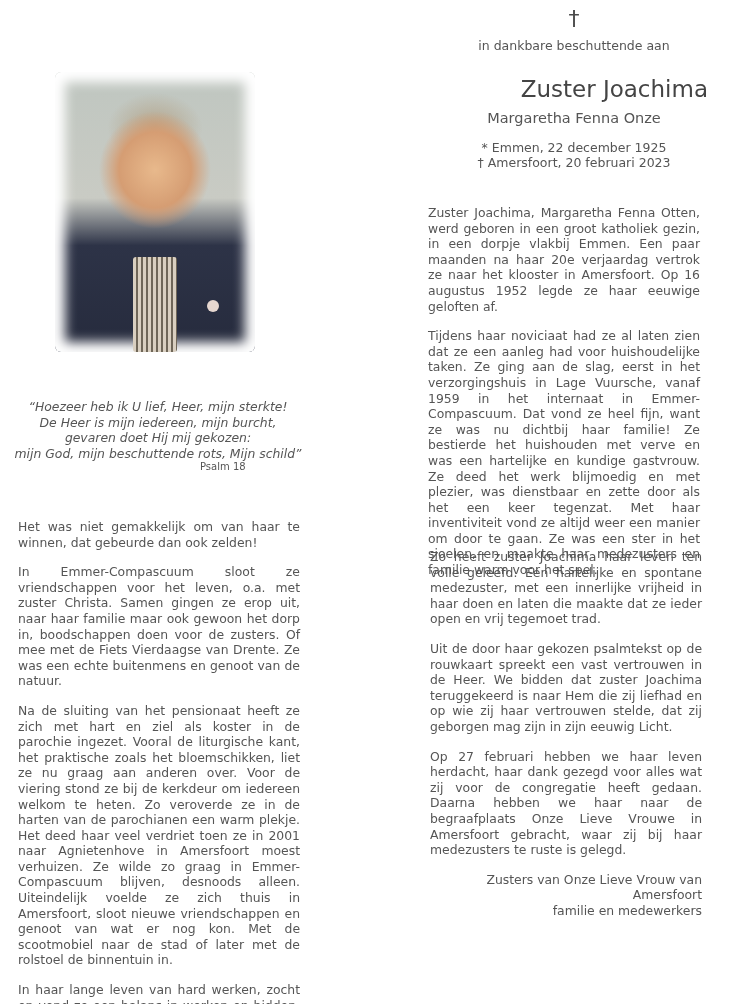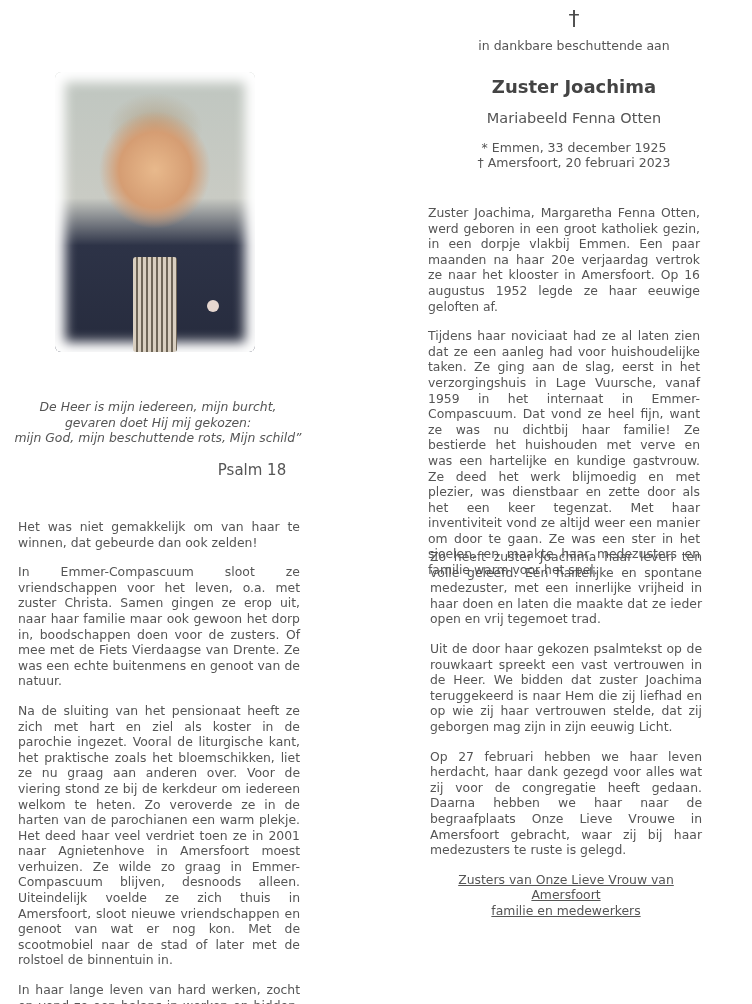--- a/index.html
+++ b/index.html
@@ -3,68 +3,69 @@
   <meta charset="utf-8">
   <style>
     html, body { margin: 0; padding: 0; background: #ffffff; }
     body {
       width: 752px; height: 1004px; position: relative; overflow: hidden;
       font-family: "DejaVu Sans", sans-serif; color: #4a4a4a;
     }
     .abs { position: absolute; }
     .cross { left: 560px; top: 6px; width: 28px; text-align: center; font-size: 22px; color: #4a4a4a; }
     .intro { left: 440px; top: 38px; width: 268px; text-align: center; font-size: 12.5px; color: #555; }
-    .name { left: 440px; top: 76px; width: 268px; text-align: center; font-size: 18px; font-weight: bold; color: #444; }
+    .name { left: 440px; top: 76px; width: 268px; text-align: right; font-size: 23px; font-weight: normal; color: #444; }
     .given { left: 440px; top: 110px; width: 268px; text-align: center; font-size: 14.5px; color: #555; }
     .dates { left: 440px; top: 140px; width: 268px; text-align: center; font-size: 12.5px; color: #555; line-height: 15px; }
     .para {
       font-size: 12.4px; line-height: 15.6px; text-align: justify; color: #555;
       margin: 0 0 14px 0; hyphens: none;
     }
     .col-right-top { left: 428px; top: 205px; width: 272px; }
     .col-left { left: 18px; top: 519px; width: 282px; }
     .col-right-bottom { left: 430px; top: 549px; width: 272px; }
-    .signature .para { text-align: center; margin-bottom: 0; text-decoration: underline; }
+    .signature .para { text-align: right; margin-bottom: 0; }
     .photo {
       left: 55px; top: 72px; width: 200px; height: 280px;
       border-radius: 6px;
       background:
         radial-gradient(ellipse 40% 30% at 50% 35%, #e8b98c 0%, #d59d73 45%, rgba(213,157,115,0) 70%),
         radial-gradient(ellipse 34% 18% at 50% 20%, #b3a48a 0%, rgba(179,164,138,0) 70%),
         linear-gradient(180deg, #bfc6c0 0%, #c9cbc4 45%, #2d3347 62%, #262b3d 100%);
       box-shadow: 0 0 12px 10px #ffffff inset;
       filter: blur(0.3px);
     }
     .photo .collar {
       position: absolute; left: 78px; top: 185px; width: 44px; height: 95px;
       background: repeating-linear-gradient(90deg, #d9cfc0 0 3px, #6f6658 3px 5px);
       border-radius: 3px;
     }
     .photo .brooch { position: absolute; left: 152px; top: 228px; width: 12px; height: 12px; border-radius: 50%; background: #e6d7d0; }
     .psalm { left: 10px; top: 399px; width: 296px; text-align: center; font-style: italic; font-size: 12.4px; line-height: 15.6px; color: #555; }
-    .psalm-ref { left: 200px; top: 461px; width: 104px; text-align: center; font-size: 15px; color: #555; }
+    .psalm-ref { left: 200px; top: 461px; width: 104px; text-align: left; font-size: 10px; color: #555; }
   </style>
 </head>
 <body>
 
 <div class="abs cross">†</div>
 <div class="abs intro">in dankbare beschuttende aan</div>
 <div class="abs name">Zuster Joachima</div>
-<div class="abs given">Mariabeeld Fenna Otten</div>
+<div class="abs given">Margaretha Fenna Onze</div>
 <div class="abs dates">
-  <div>* Emmen, 33 december 1925</div>
+  <div>* Emmen, 22 december 1925</div>
   <div>† Amersfoort, 20 februari 2023</div>
 </div>
 
 <div class="abs photo" title="Portrait of Zuster Joachima">
   <div class="collar"></div>
   <div class="brooch"></div>
 </div>
 
 <div class="abs psalm">
+  <div>“Hoezeer heb ik U lief, Heer, mijn sterkte!</div>
   <div>De Heer is mijn iedereen, mijn burcht,</div>
   <div>gevaren doet Hij mij gekozen:</div>
   <div>mijn God, mijn beschuttende rots, Mijn schild”</div>
 </div>
 <div class="abs psalm-ref">Psalm 18</div>
 
 <div class="abs col-right-top">
   <p class="para">Zuster Joachima, Margaretha Fenna Otten, werd geboren in een groot katholiek gezin, in een dorpje vlakbij Emmen. Een paar maanden na haar 20e verjaardag vertrok ze naar het klooster in Amersfoort. Op 16 augustus 1952 legde ze haar eeuwige geloften af.</p>
   <p class="para">Tijdens haar noviciaat had ze al laten zien dat ze een aanleg had voor huishoudelijke taken. Ze ging aan de slag, eerst in het verzorgingshuis in Lage Vuursche, vanaf 1959 in het internaat in Emmer-Compascuum. Dat vond ze heel fijn, want ze was nu dichtbij haar familie! Ze bestierde het huishouden met verve en was een hartelijke en kundige gastvrouw. Ze deed het werk blijmoedig en met plezier, was dienstbaar en zette door als het een keer tegenzat. Met haar inventiviteit vond ze altijd weer een manier om door te gaan. Ze was een ster in het sjoelen, en maakte haar medezusters en familie warm voor het spel.</p>
 </div>

